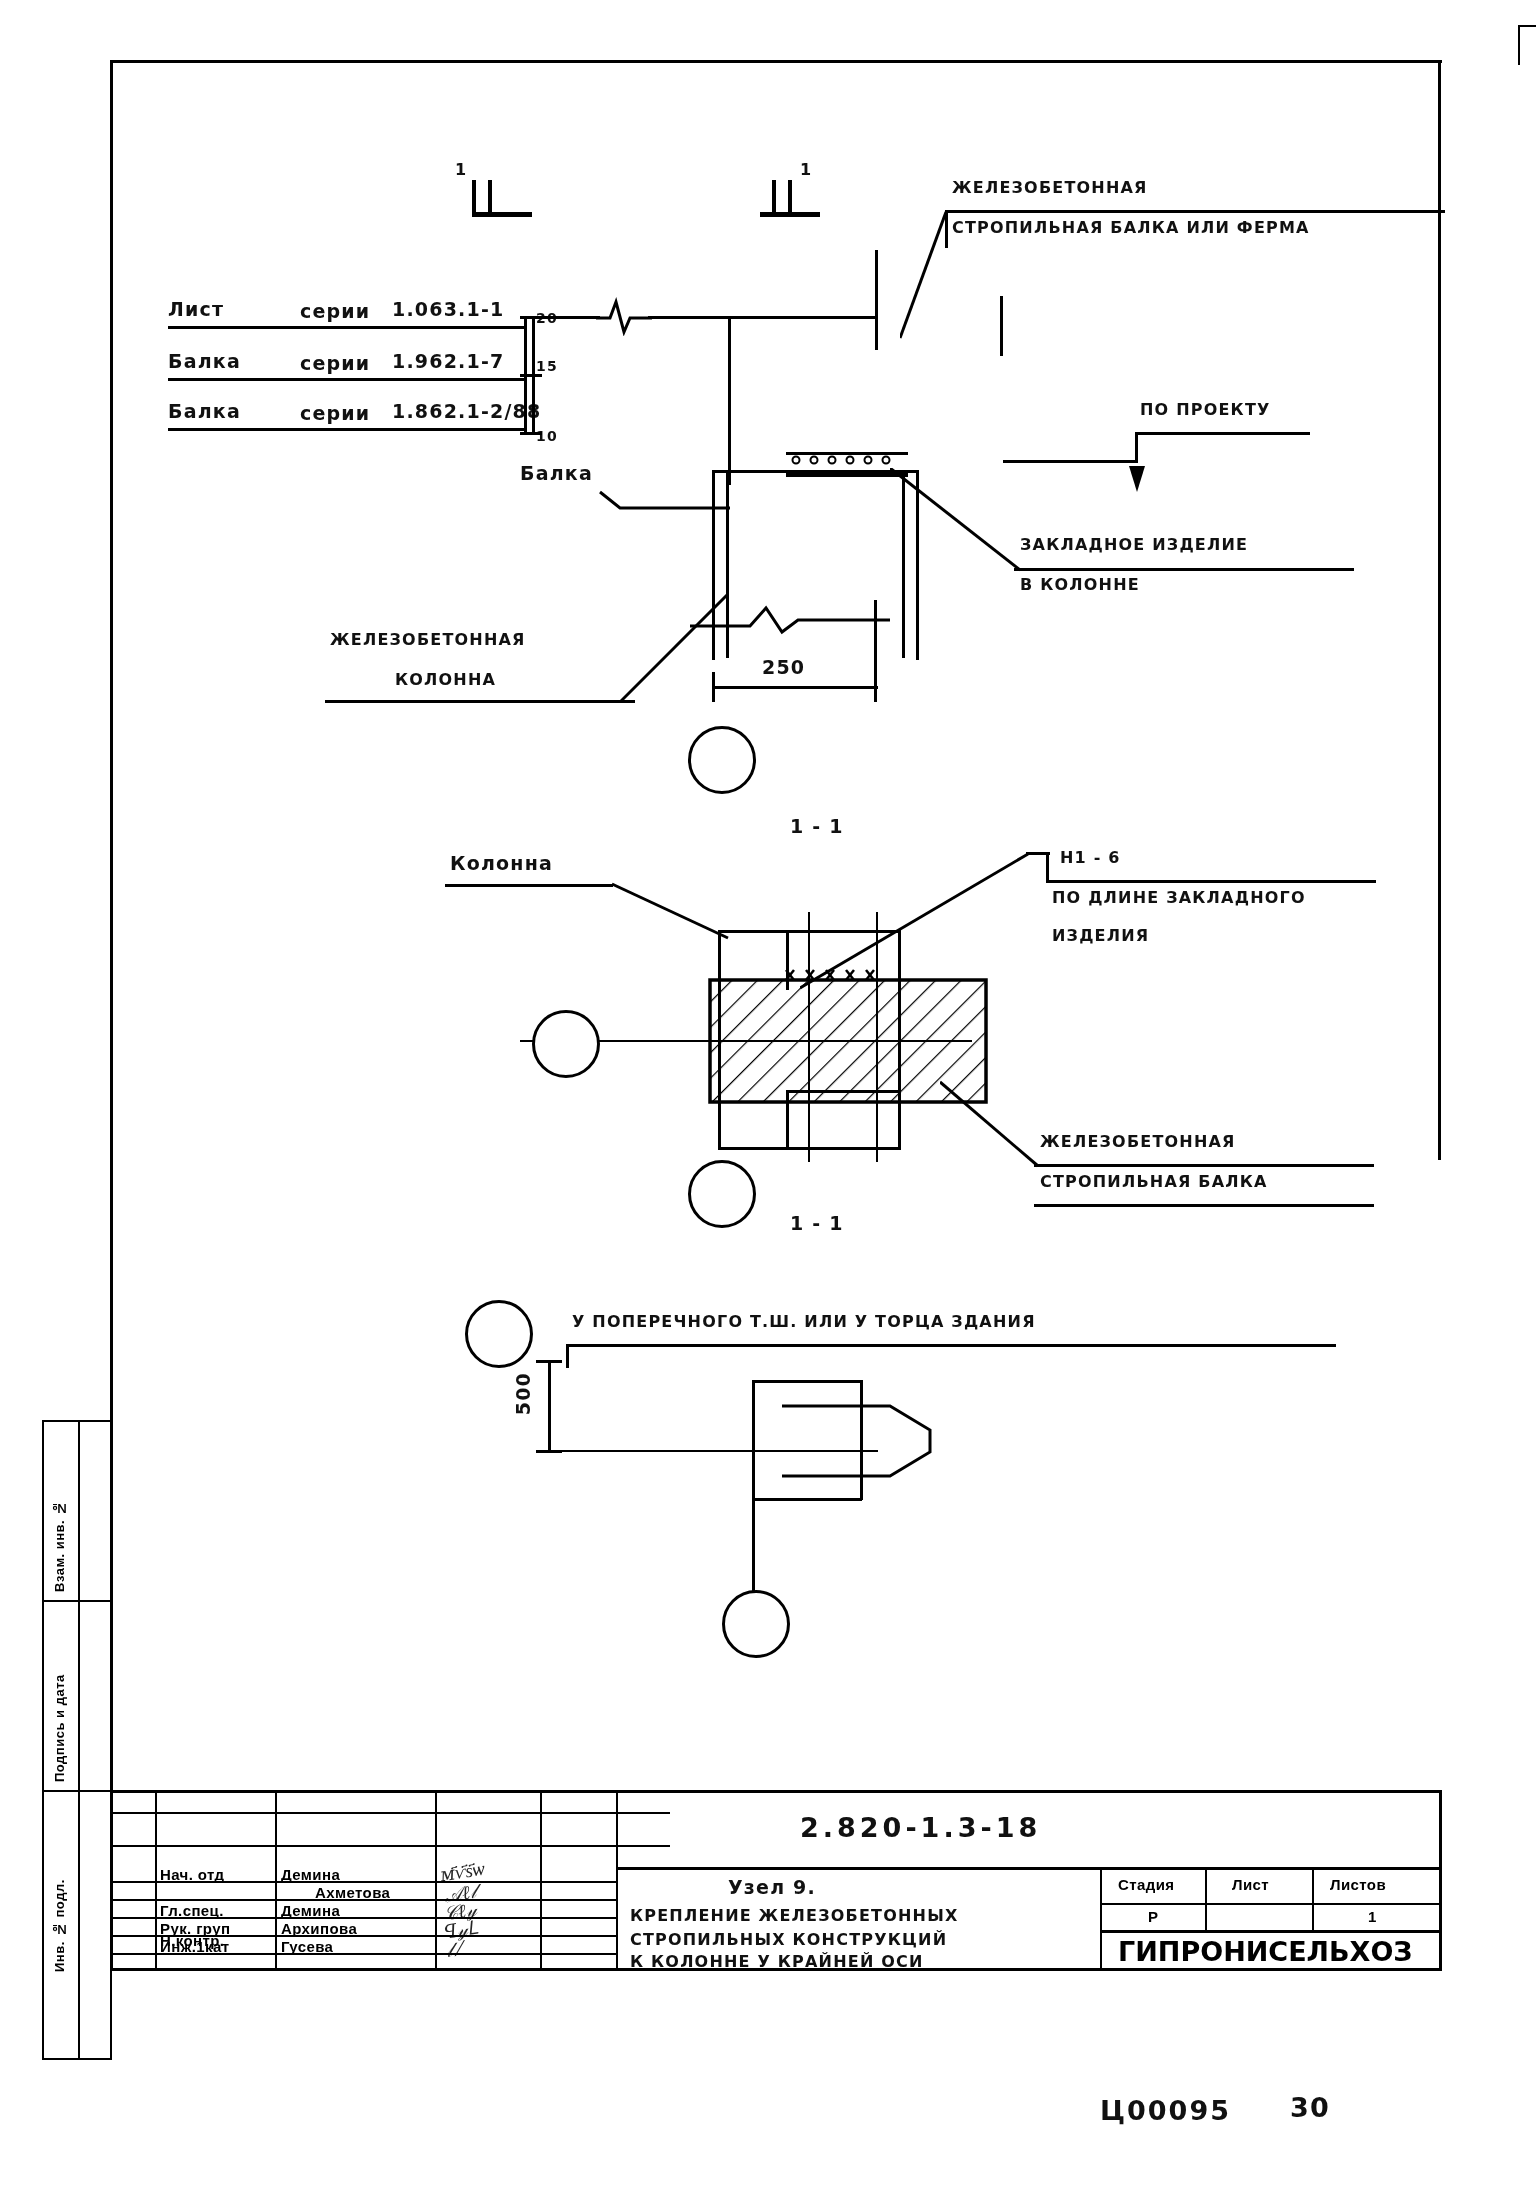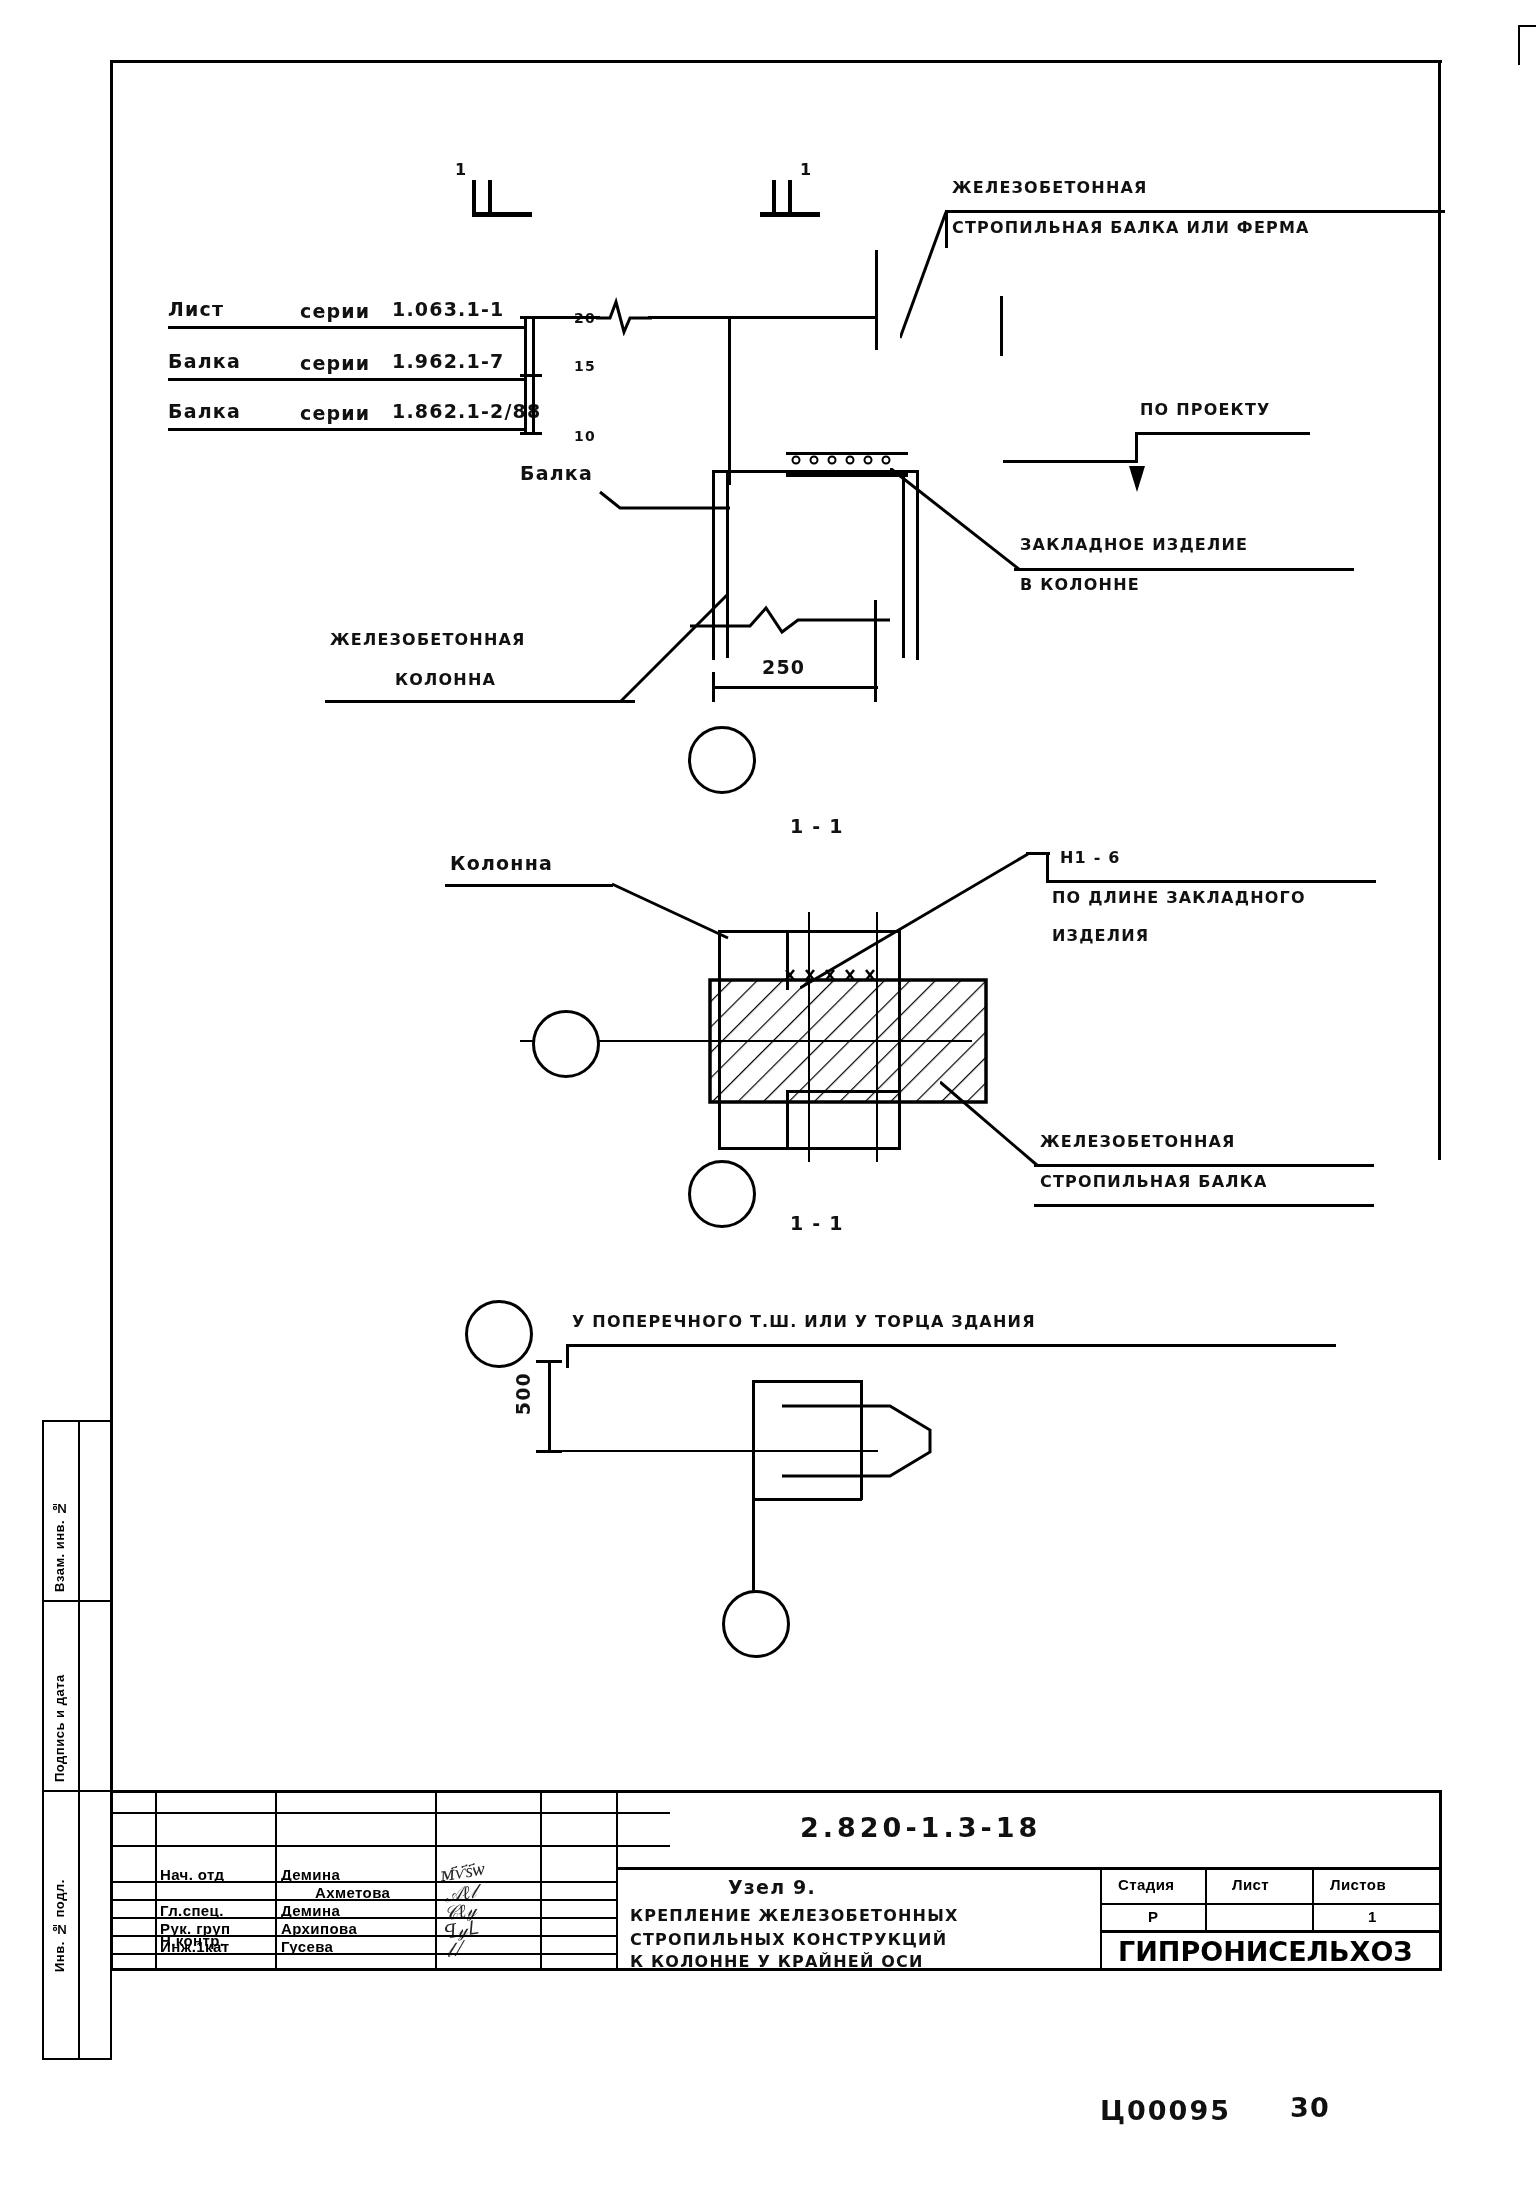--- a/index.html
+++ b/index.html
@@ -4,21 +4,21 @@
 <style>
   html,body{margin:0;padding:0;background:#ffffff;}
   body{width:1536px;height:2204px;position:relative;overflow:hidden;
        font-family:"Liberation Sans","DejaVu Sans",sans-serif;color:#000;}
 
   
   .abs{position:absolute;}
   .ln{position:absolute;background:#000;}
   .hand{font-family:"DejaVu Sans",sans-serif;font-weight:700;
         letter-spacing:1.2px;white-space:nowrap;color:#111;}
-  .sm{font-size:14px;padding-left:38px;}
+  .sm{font-size:14px;}
   .md{font-size:16px;}
   .lg{font-size:19px;}
   .xl{font-size:27px;}
   #frame-left{left:110px;top:60px;width:3px;height:1910px;}
   #frame-top{left:110px;top:60px;width:1332px;height:3px;}
   #frame-right-upper{left:1438px;top:60px;width:3px;height:1100px;}
 
   
   #corner-tick-v{left:1518px;top:25px;width:2px;height:40px;}
   #corner-tick-h{left:1518px;top:25px;width:18px;height:2px;}

